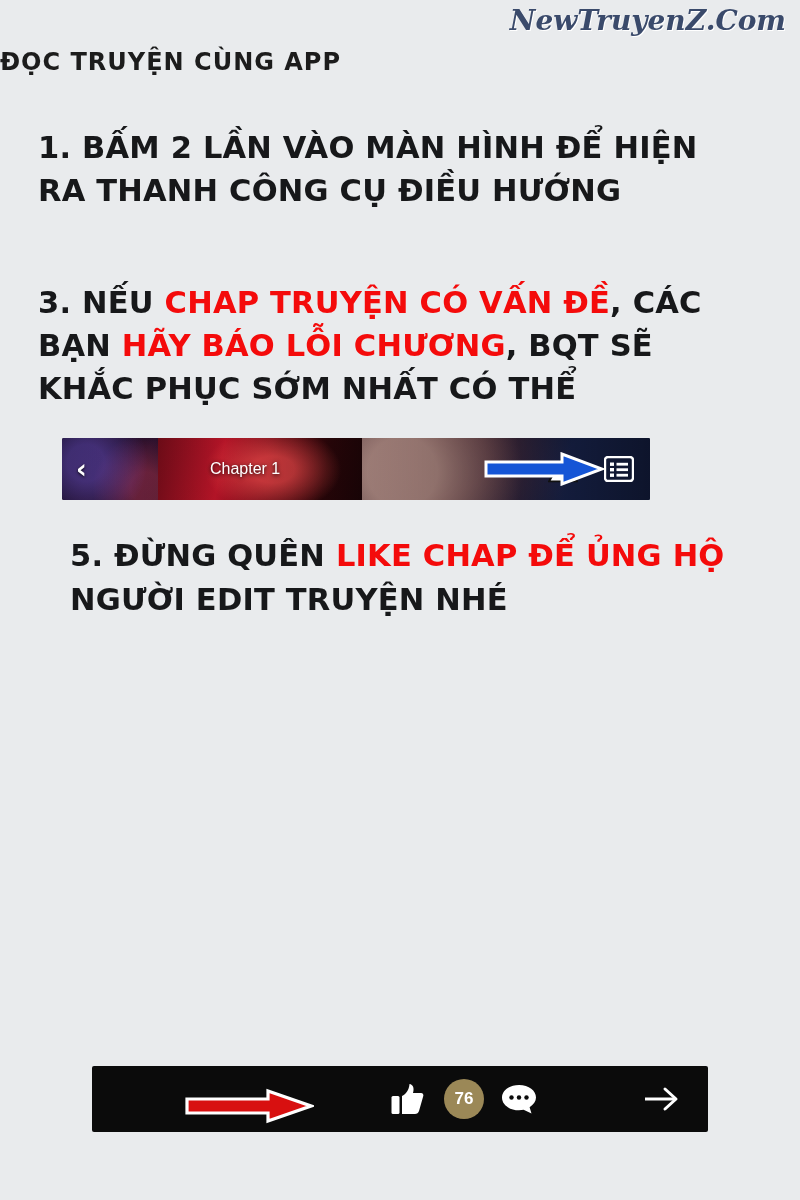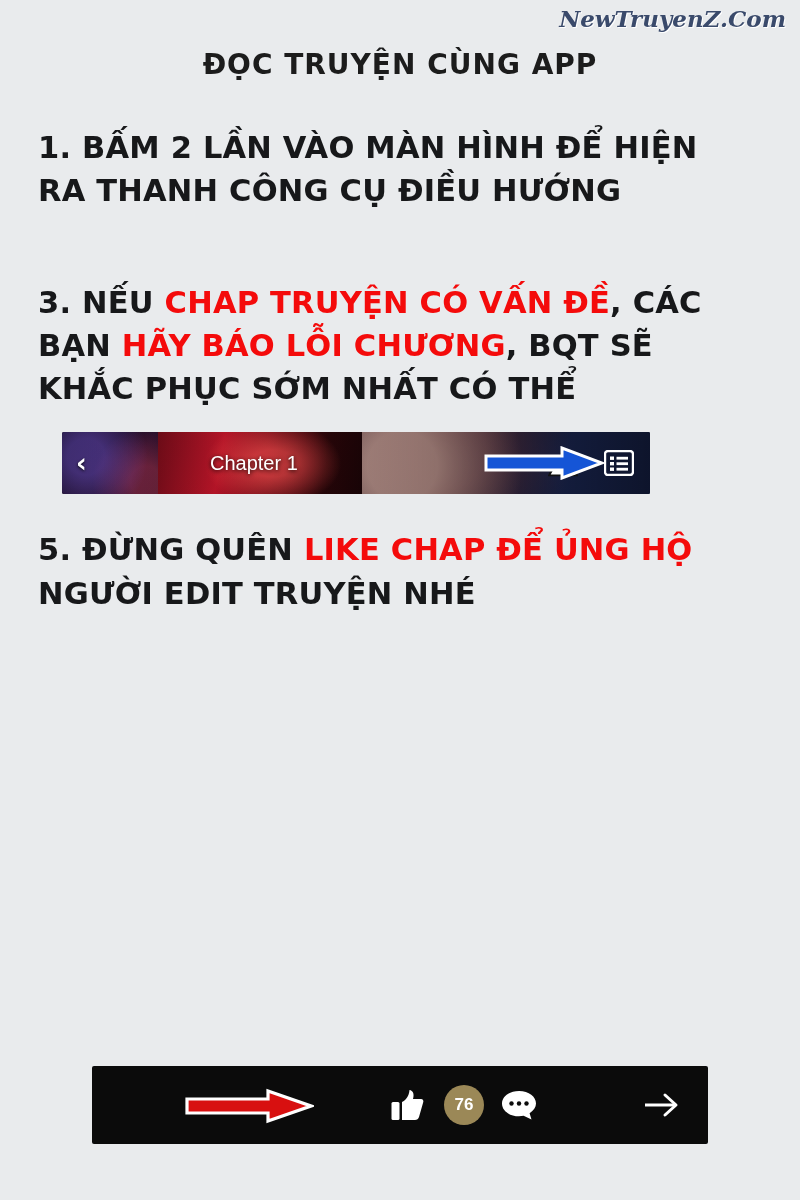--- a/index.html
+++ b/index.html
@@ -29,37 +29,36 @@
   .watermark .wm-top {
     font-family: "DejaVu Sans", sans-serif;
     font-size: 17px;
     font-weight: bold;
     letter-spacing: 1px;
     color: #98a0ab;
     text-shadow: 0 1px 0 #fff;
   }
   .watermark .wm-main {
     font-family: "DejaVu Serif", serif;
-    font-size: 23px;
+    font-size: 28px;
     font-weight: bold;
     font-style: italic;
     color: #3a4a6b;
     margin-top: 3px;
     text-shadow: 1px 1px 0 #fff;
   }
 
   
   .title {
     position: absolute;
     top: 48px;
     left: 0;
     width: 800px;
-    text-align: center;
     font-family: "DejaVu Sans", sans-serif;
-    font-size: 28px;
+    font-size: 24px;
     font-weight: bold;
     letter-spacing: 1px;
     color: #1c1c1c;
   }
 
   
   .content {
     position: absolute;
     top: 126px;
     left: 38px;
@@ -71,23 +70,23 @@
     font-weight: bold;
     line-height: 1.42;
     color: #17181a;
     letter-spacing: 0.2px;
     margin-bottom: 30px;
   }
   .para .r { color: #f40b0b; }
 
   .p1 { margin-bottom: 68px; }
   .p2 { margin-bottom: 44px; }
-  .p3 { margin-bottom: 22px; }
+  .p3 { margin-bottom: 28px; }
   .p4 { margin-bottom: 40px; }
-  .p5 { margin-bottom: 18px; }
+  .p5 { margin-bottom: 18px; margin-left: 32px; }
 
   
   .chapter-bar-wrap {
     position: relative;
     width: 588px;
     height: 62px;
     margin: 0 0 34px 24px;
   }
   .chapter-bar {
     position: absolute;
@@ -128,21 +127,21 @@
   }
   .cb-back {
     position: absolute; left: 14px; top: 50%; transform: translateY(-50%);
     color: #fff; font-size: 26px; font-weight: bold;
     font-family: "DejaVu Sans", sans-serif;
     text-shadow: 0 1px 3px rgba(0,0,0,0.9);
     line-height: 1;
   }
   .cb-chapter {
     position: absolute; left: 148px; top: 50%; transform: translateY(-50%);
-    color: #ffffff; font-size: 20px; font-weight: normal;
+    color: #ffffff; font-size: 16px; font-weight: normal;
     font-family: "Liberation Sans", sans-serif;
     text-shadow: 0 1px 4px rgba(0,0,0,0.95);
     white-space: nowrap;
   }
   .cb-warn {
     position: absolute; right: 72px; top: 50%; transform: translateY(-50%);
     width: 30px; height: 27px;
   }
   .cb-list {
     position: absolute; right: 16px; top: 50%; transform: translateY(-50%);
@@ -154,21 +153,21 @@
     left: 422px; top: 14px;
     width: 120px; height: 34px;
   }
 
   
   .bottom-bar-wrap {
     position: absolute;
     left: 92px;
     top: 1066px;
     width: 616px;
-    height: 78px;
+    height: 66px;
     padding-left: 48px;
   }
   .bottom-bar {
     position: absolute; inset: 0;
     background: #0b0b0b;
     border-radius: 2px;
   }
   .bb-thumb {
     position: absolute; left: 298px; top: 50%; transform: translateY(-50%);
     width: 34px; height: 34px;

